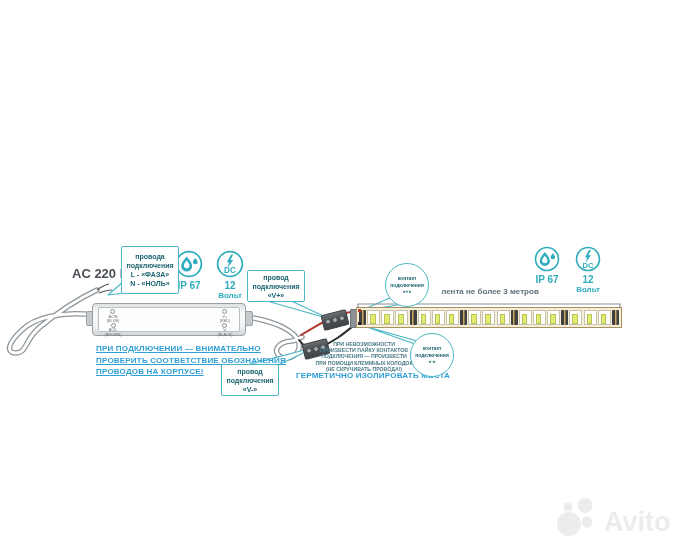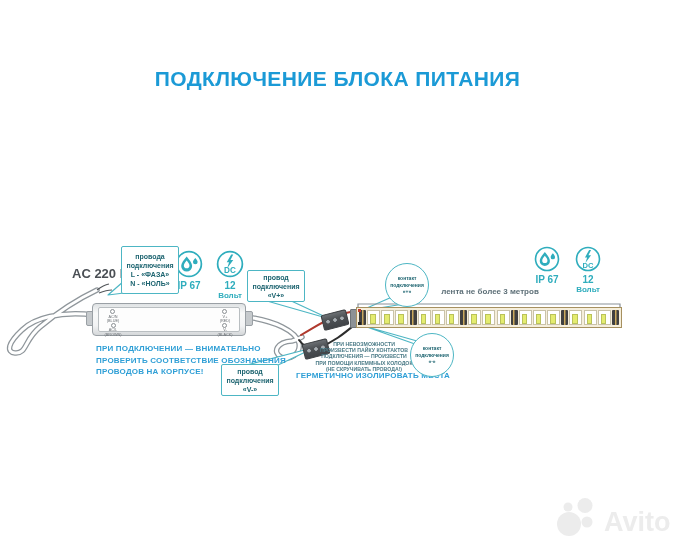--- a/index.html
+++ b/index.html
@@ -43,21 +43,21 @@
              border:1px solid #b9bec1;border-radius:2px;display:flex;justify-content:space-between;}
   .term-col{display:flex;flex-direction:column;justify-content:space-around;align-items:center;
             width:28px;padding:1px 0;}
   .term{display:flex;flex-direction:column;align-items:center;color:#6a6f74;}
   .term .screw{width:3px;height:3px;border:0.8px solid #8a8f93;border-radius:50%;margin-bottom:0.5px;}
   .term div{font-size:3.8px;line-height:4.2px;text-align:center;}
   .ac-label{position:absolute;left:72px;top:266px;font-size:13px;font-weight:bold;color:#4a4f54;z-index:4;}
   
   .note-blue{position:absolute;color:#2f9fd6;font-weight:bold;letter-spacing:.2px;z-index:4;}
   .note-blue div{font-size:8px;line-height:11.5px;}
-  .n-check{left:96px;top:343px;}
+  .n-check{left:96px;top:343px;text-decoration:underline;}
   .n-insulate{left:296px;top:370px;}
   .n-solder{position:absolute;left:312px;top:341px;width:104px;text-align:center;
             color:#4b7b87;font-weight:bold;z-index:4;}
   .n-solder div{font-size:5.2px;line-height:6.2px;}
   .strip-note{position:absolute;left:380px;top:287px;width:220px;text-align:center;
               color:#5e7078;font-weight:bold;font-size:8px;z-index:4;}
   
   .connector{position:absolute;width:24px;height:14px;border-radius:2px;z-index:4;
              background:radial-gradient(circle at 20% 50%,#a7adb2 0 1.5px,transparent 2px),
                         radial-gradient(circle at 50% 50%,#a7adb2 0 1.5px,transparent 2px),
@@ -104,21 +104,20 @@
     <path d="M124,281 L124,293 L108,295 Z" fill="#fff" stroke="#4db6c4" stroke-width="1.2" stroke-linejoin="round"></path>
     <path d="M260,299 L287,299 L330,319 Z" fill="#fff" stroke="#4db6c4" stroke-width="1.2" stroke-linejoin="round"></path>
     <path d="M243,366 L276,366 L316,347 Z" fill="#fff" stroke="#4db6c4" stroke-width="1.2" stroke-linejoin="round"></path>
     <path d="M392,297 L404,304 L360,311 Z" fill="#fff" stroke="#4db6c4" stroke-width="1.2" stroke-linejoin="round"></path>
     <path d="M417,341 L429,349 L364,326 Z" fill="#fff" stroke="#4db6c4" stroke-width="1.2" stroke-linejoin="round"></path>
 
     <path d="M358,311 L358,304 L620,304 L620,311" fill="none" stroke="#8a9298" stroke-width="1.2"></path>
   </svg>
 
   <div class="title">
-    <div>ПОДКЛЮЧЕНИЕ БЛОКА ПИТАНИЯ</div>
   </div>
 
   <div class="ac-label">AC 220 В</div>
 
   <div class="cbox box-ac">
     <div>провода</div>
     <div>подключения</div>
     <div>L - «ФАЗА»</div>
     <div>N - «НОЛЬ»</div>
   </div>

